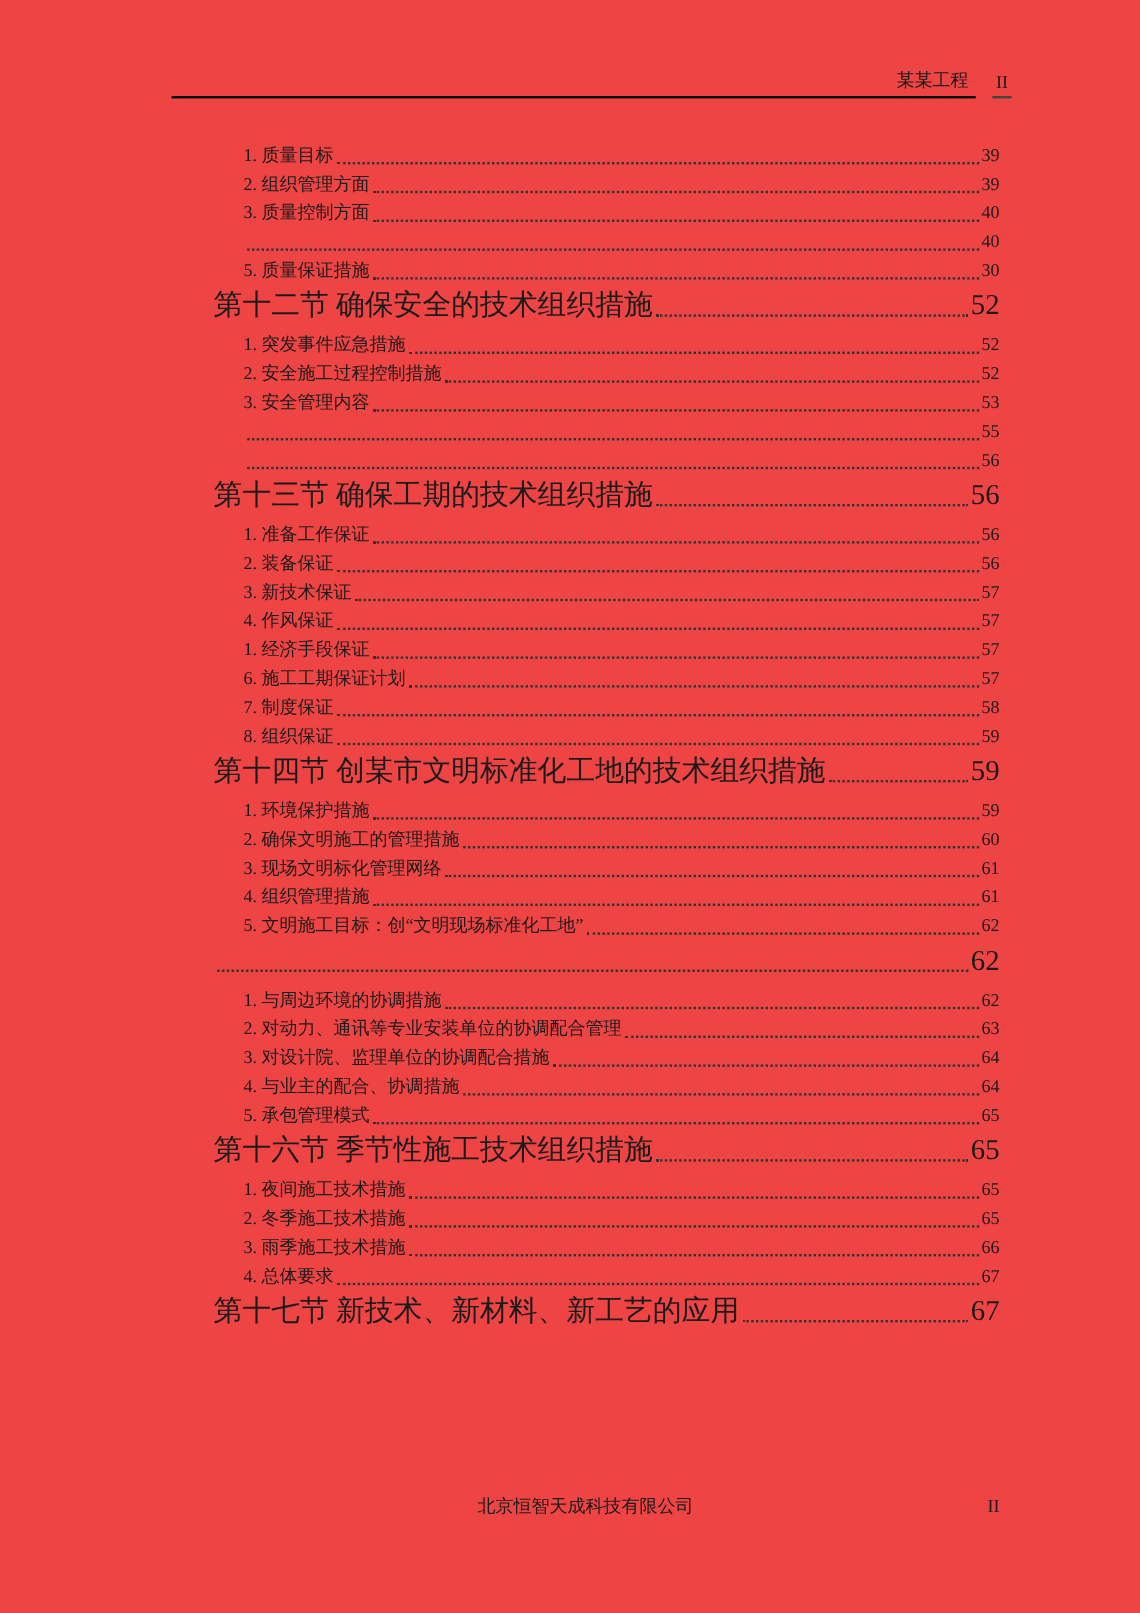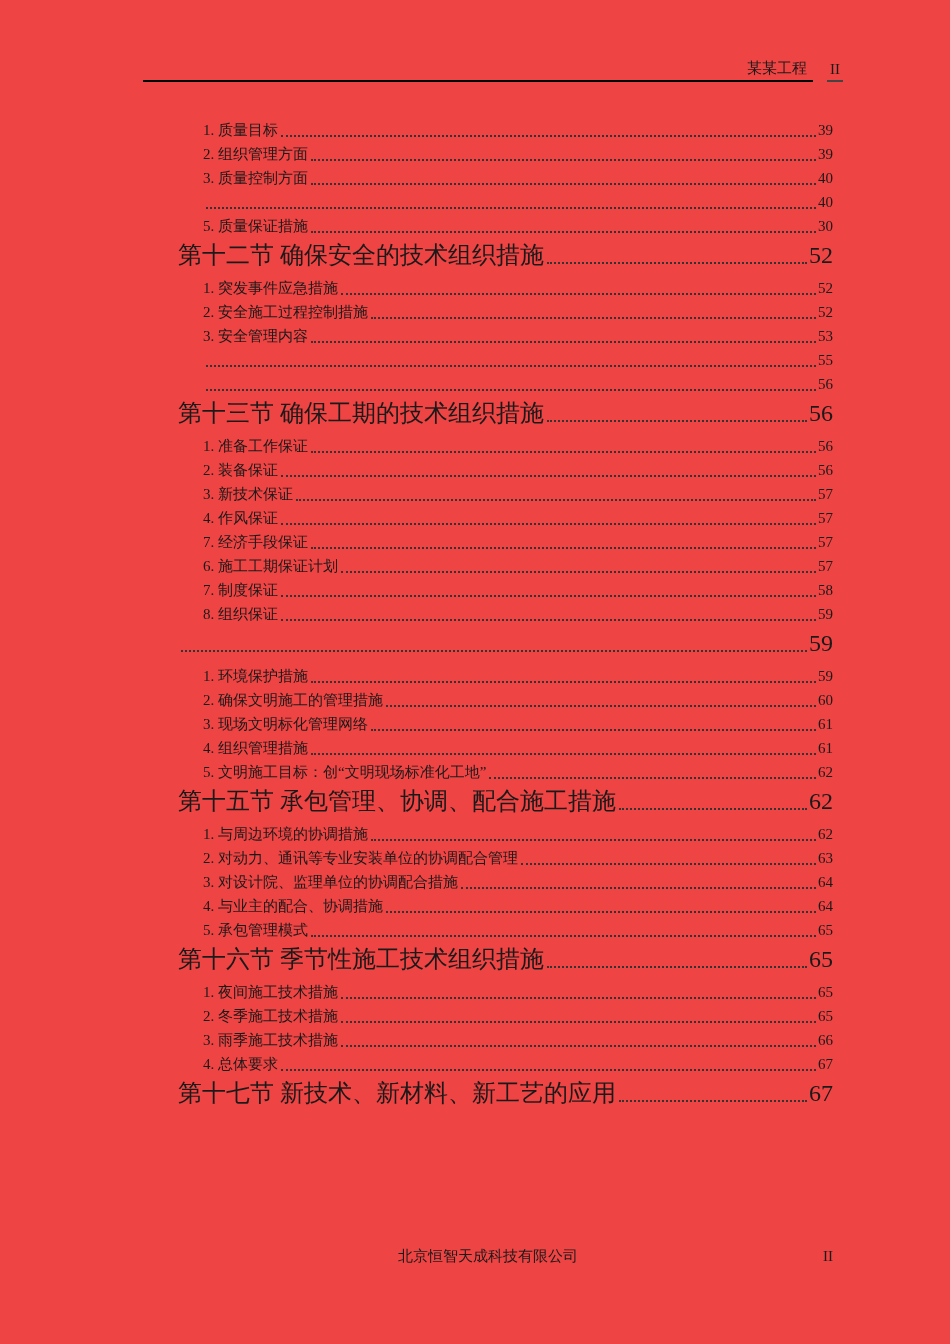--- a/index.html
+++ b/index.html
@@ -188,40 +188,41 @@
         <span class="toc-title">3. 新技术保证</span>
         <span class="toc-leader"></span>
         <span class="toc-page">57</span>
       </div>
       <div class="toc-row lvl2">
         <span class="toc-title">4. 作风保证</span>
         <span class="toc-leader"></span>
         <span class="toc-page">57</span>
       </div>
       <div class="toc-row lvl2">
-        <span class="toc-title">7. 经济手段保证</span>
+        <span class="toc-title">1. 经济手段保证</span>
         <span class="toc-leader"></span>
         <span class="toc-page">57</span>
       </div>
       <div class="toc-row lvl2">
         <span class="toc-title">6. 施工工期保证计划</span>
         <span class="toc-leader"></span>
         <span class="toc-page">57</span>
       </div>
       <div class="toc-row lvl2">
         <span class="toc-title">7. 制度保证</span>
         <span class="toc-leader"></span>
         <span class="toc-page">58</span>
       </div>
       <div class="toc-row lvl2">
         <span class="toc-title">8. 组织保证</span>
         <span class="toc-leader"></span>
         <span class="toc-page">59</span>
       </div>
       <div class="toc-row lvl1">
+        <span class="toc-title">第十四节 创某市文明标准化工地的技术组织措施</span>
         <span class="toc-leader"></span>
         <span class="toc-page">59</span>
       </div>
       <div class="toc-row lvl2">
         <span class="toc-title">1. 环境保护措施</span>
         <span class="toc-leader"></span>
         <span class="toc-page">59</span>
       </div>
       <div class="toc-row lvl2">
         <span class="toc-title">2. 确保文明施工的管理措施</span>
@@ -237,21 +238,20 @@
         <span class="toc-title">4. 组织管理措施</span>
         <span class="toc-leader"></span>
         <span class="toc-page">61</span>
       </div>
       <div class="toc-row lvl2">
         <span class="toc-title">5. 文明施工目标：创“文明现场标准化工地”</span>
         <span class="toc-leader"></span>
         <span class="toc-page">62</span>
       </div>
       <div class="toc-row lvl1">
-        <span class="toc-title">第十五节 承包管理、协调、配合施工措施</span>
         <span class="toc-leader"></span>
         <span class="toc-page">62</span>
       </div>
       <div class="toc-row lvl2">
         <span class="toc-title">1. 与周边环境的协调措施</span>
         <span class="toc-leader"></span>
         <span class="toc-page">62</span>
       </div>
       <div class="toc-row lvl2">
         <span class="toc-title">2. 对动力、通讯等专业安装单位的协调配合管理</span>

